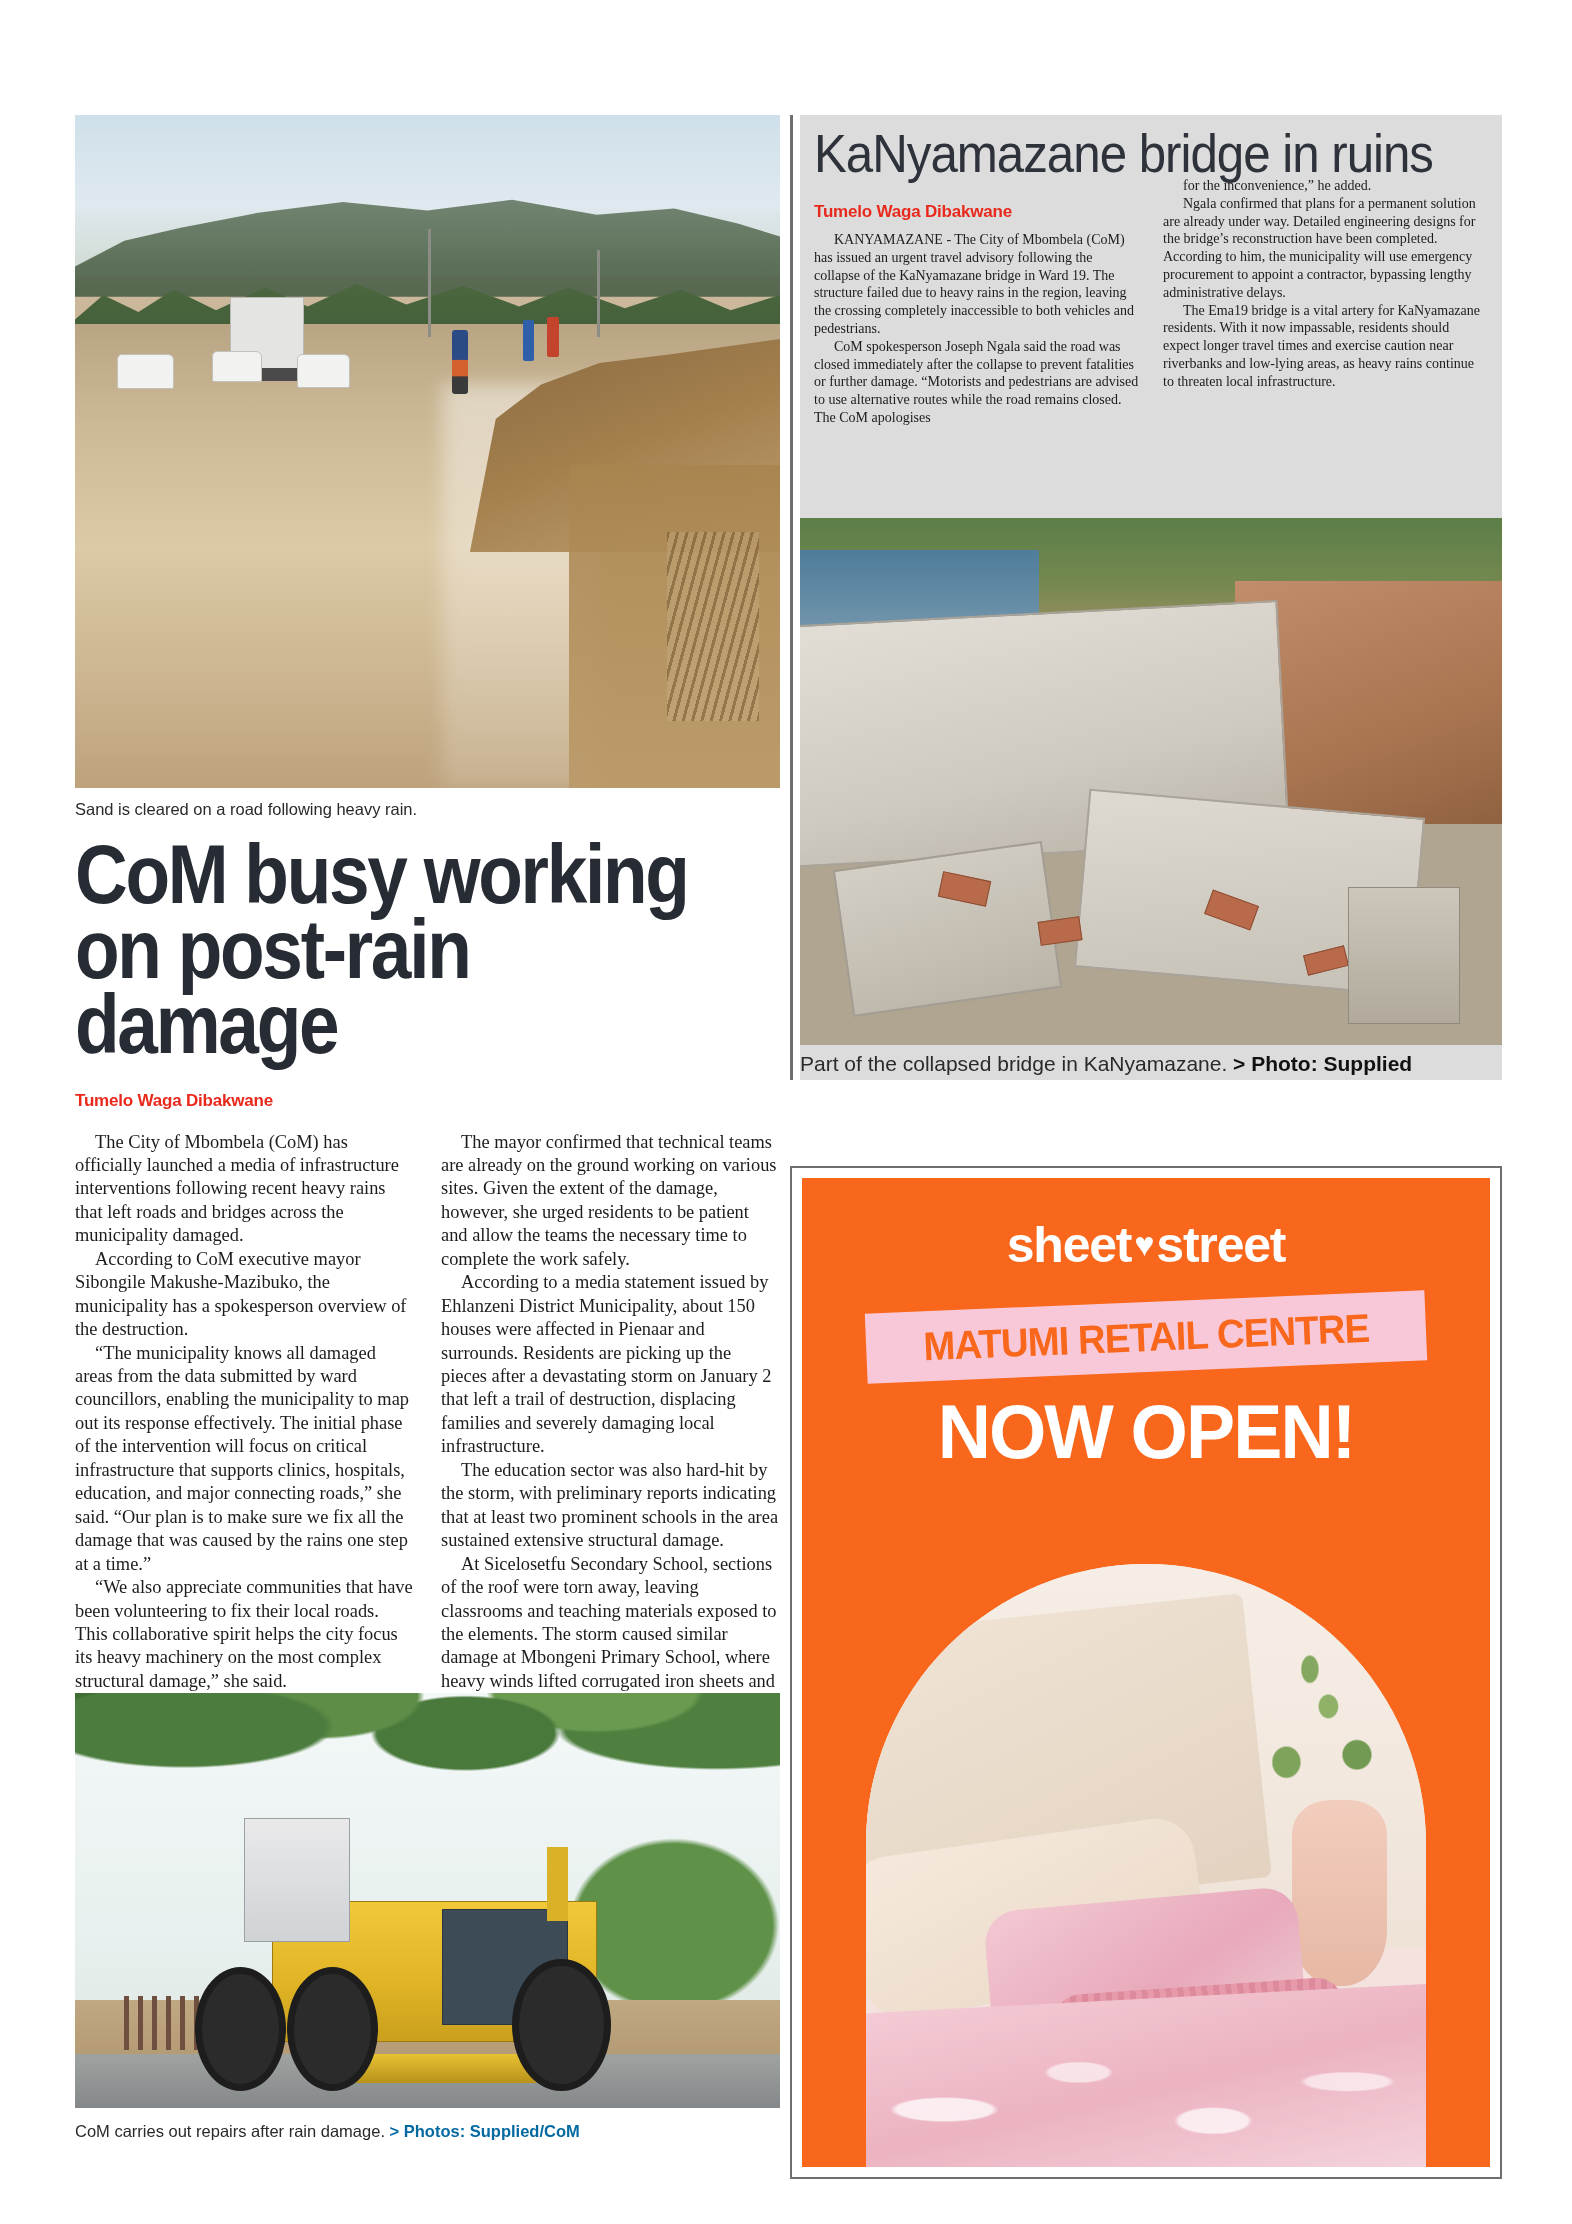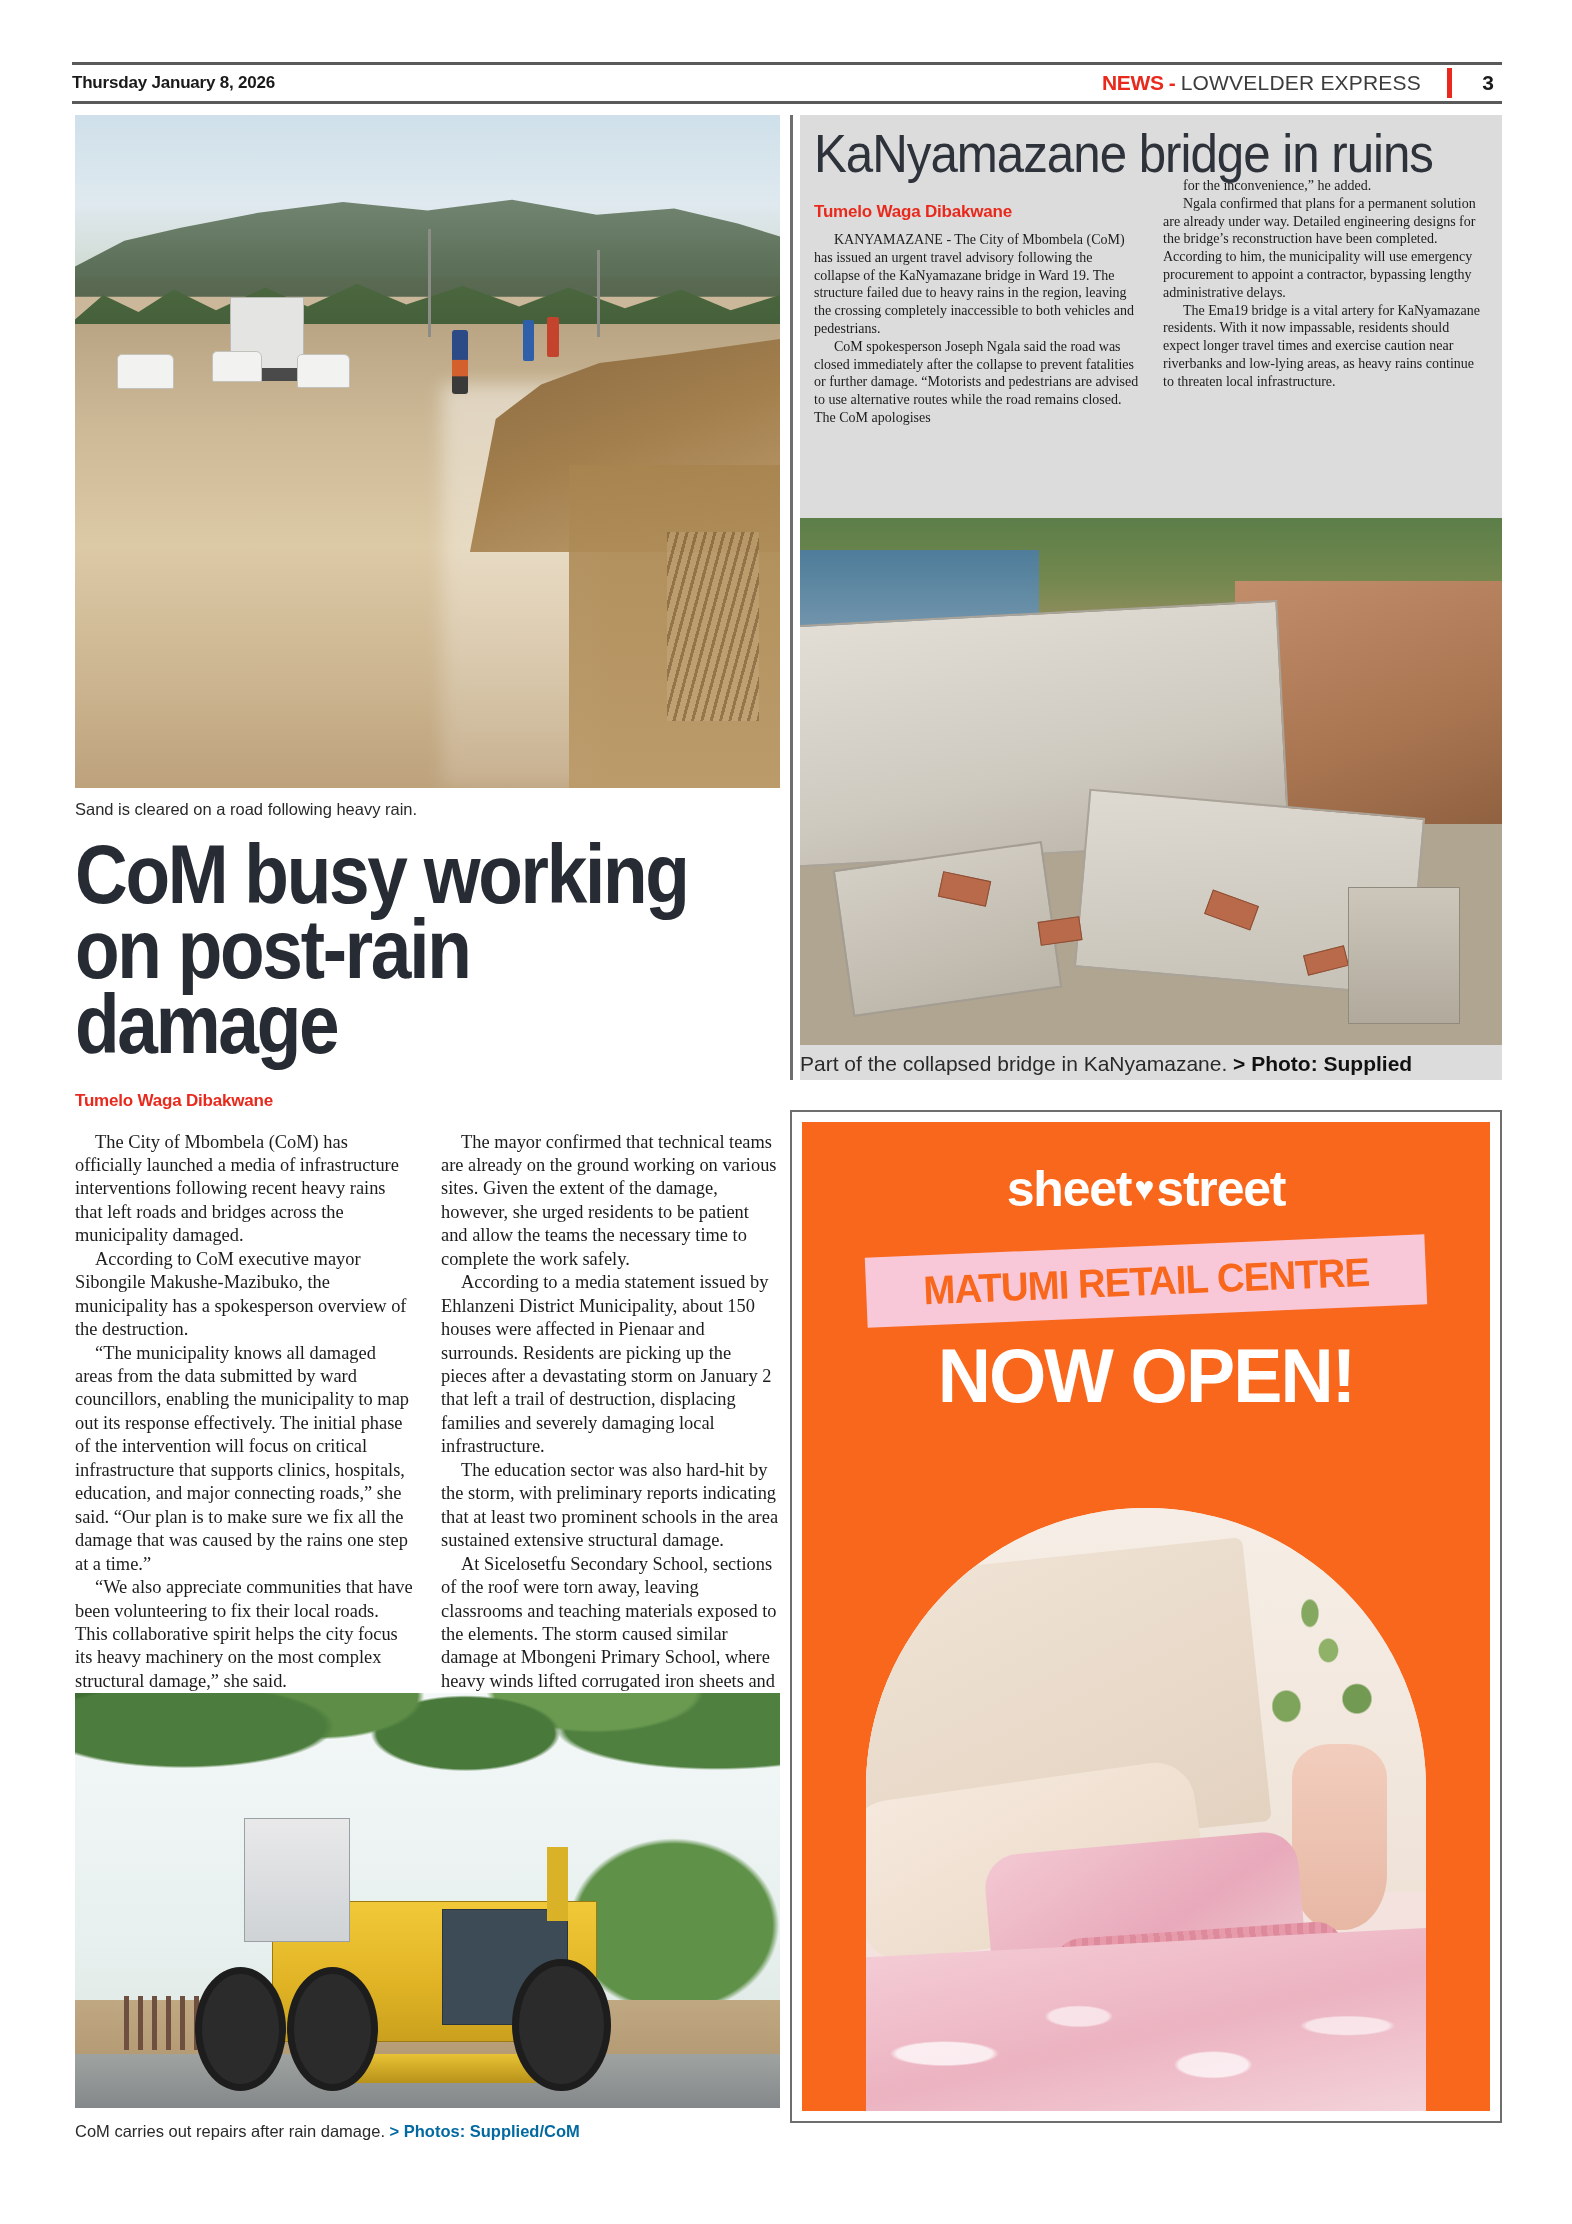--- a/index.html
+++ b/index.html
@@ -412,21 +412,21 @@
     width: 702px;
     font-family: "Liberation Sans", sans-serif;
     font-size: 21px;
     color: #2a2a2a;
   }
   .bridge-caption b { font-weight: bold; color: #111; }
 
   
   .ad-frame {
     position: absolute;
-    left: 790px; top: 1110px;
+    left: 790px; top: 1166px;
     width: 712px;
     height: 1013px;
     border: 2px solid #6e6e6e;
     background: #ffffff;
     padding: 10px;
   }
   .ad {
     position: relative;
     width: 100%;
     height: 100%;
@@ -562,30 +562,20 @@
     font-size: 16.5px;
     color: #2a2a2a;
   }
   .grader-caption b { font-weight: bold; color: #0369a1; }
 </style>
 </head>
 <body>
 
 <div class="page">
 
-  <div class="masthead">
-    <div class="masthead-date">Thursday January 8, 2026</div>
-    <div class="masthead-right">
-      <span class="masthead-section">NEWS</span>
-      <span class="masthead-dash">-</span>
-      <span class="masthead-pub">LOWVELDER EXPRESS</span>
-      <span class="masthead-rule"></span>
-      <span class="masthead-page">3</span>
-    </div>
-  </div>
 
   <div class="left-col">
 
     <div class="photo-road">
       <div class="sky"></div>
       <div class="hills"></div>
       <div class="treeline"></div>
       <div class="verge-left"></div>
       <div class="roadway"></div>
       <div class="road-sheen"></div>

